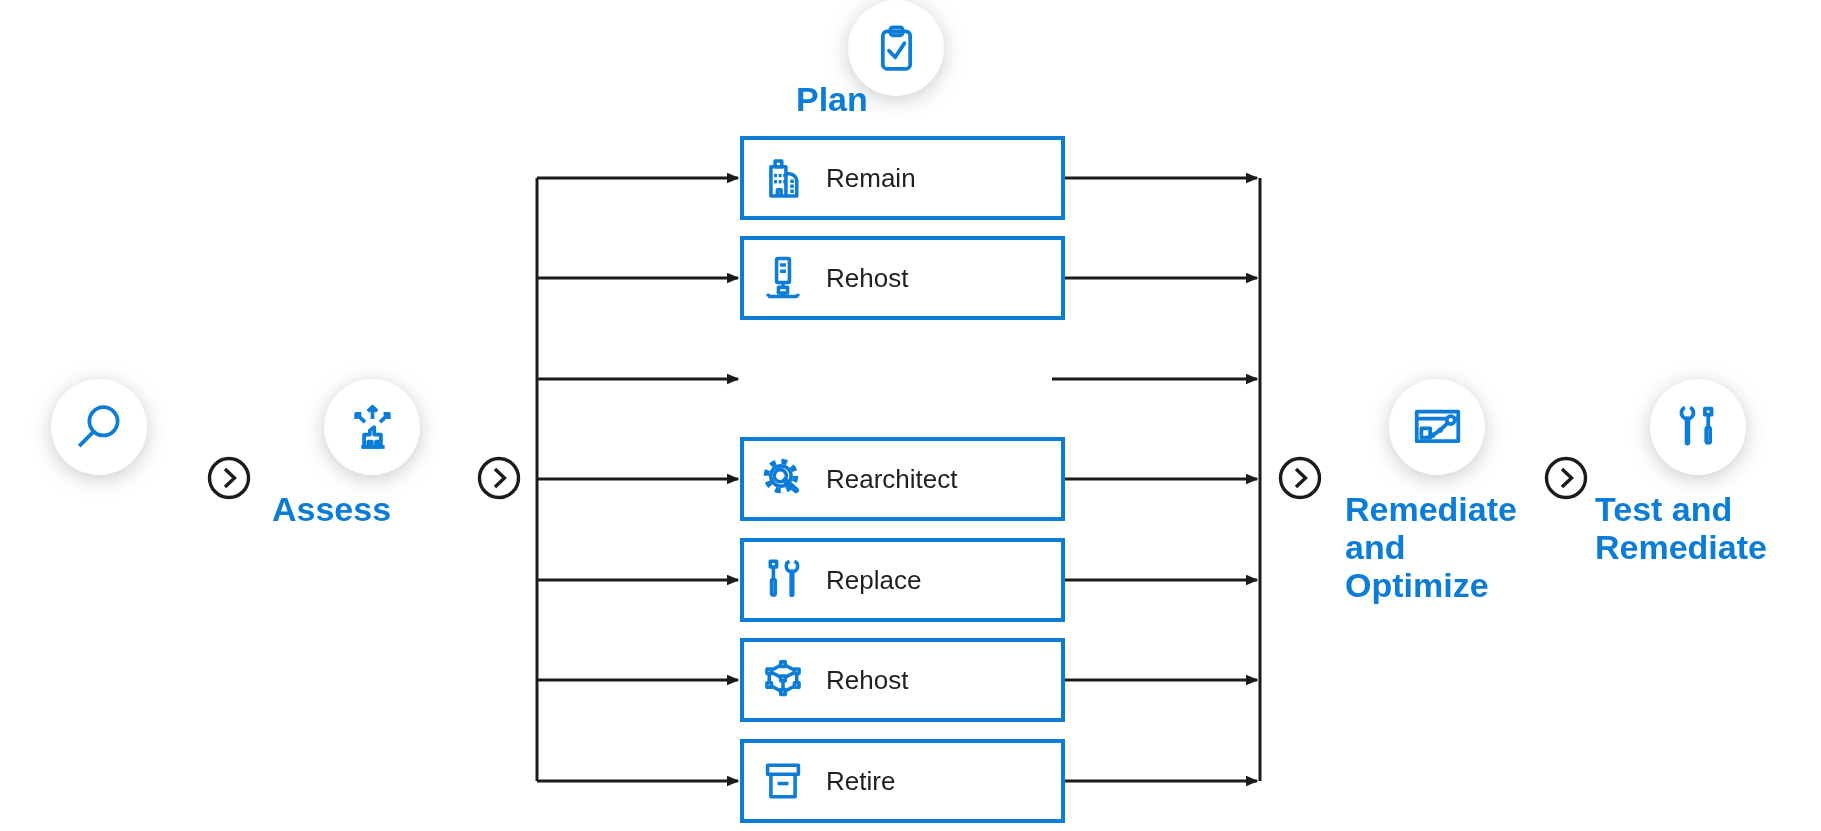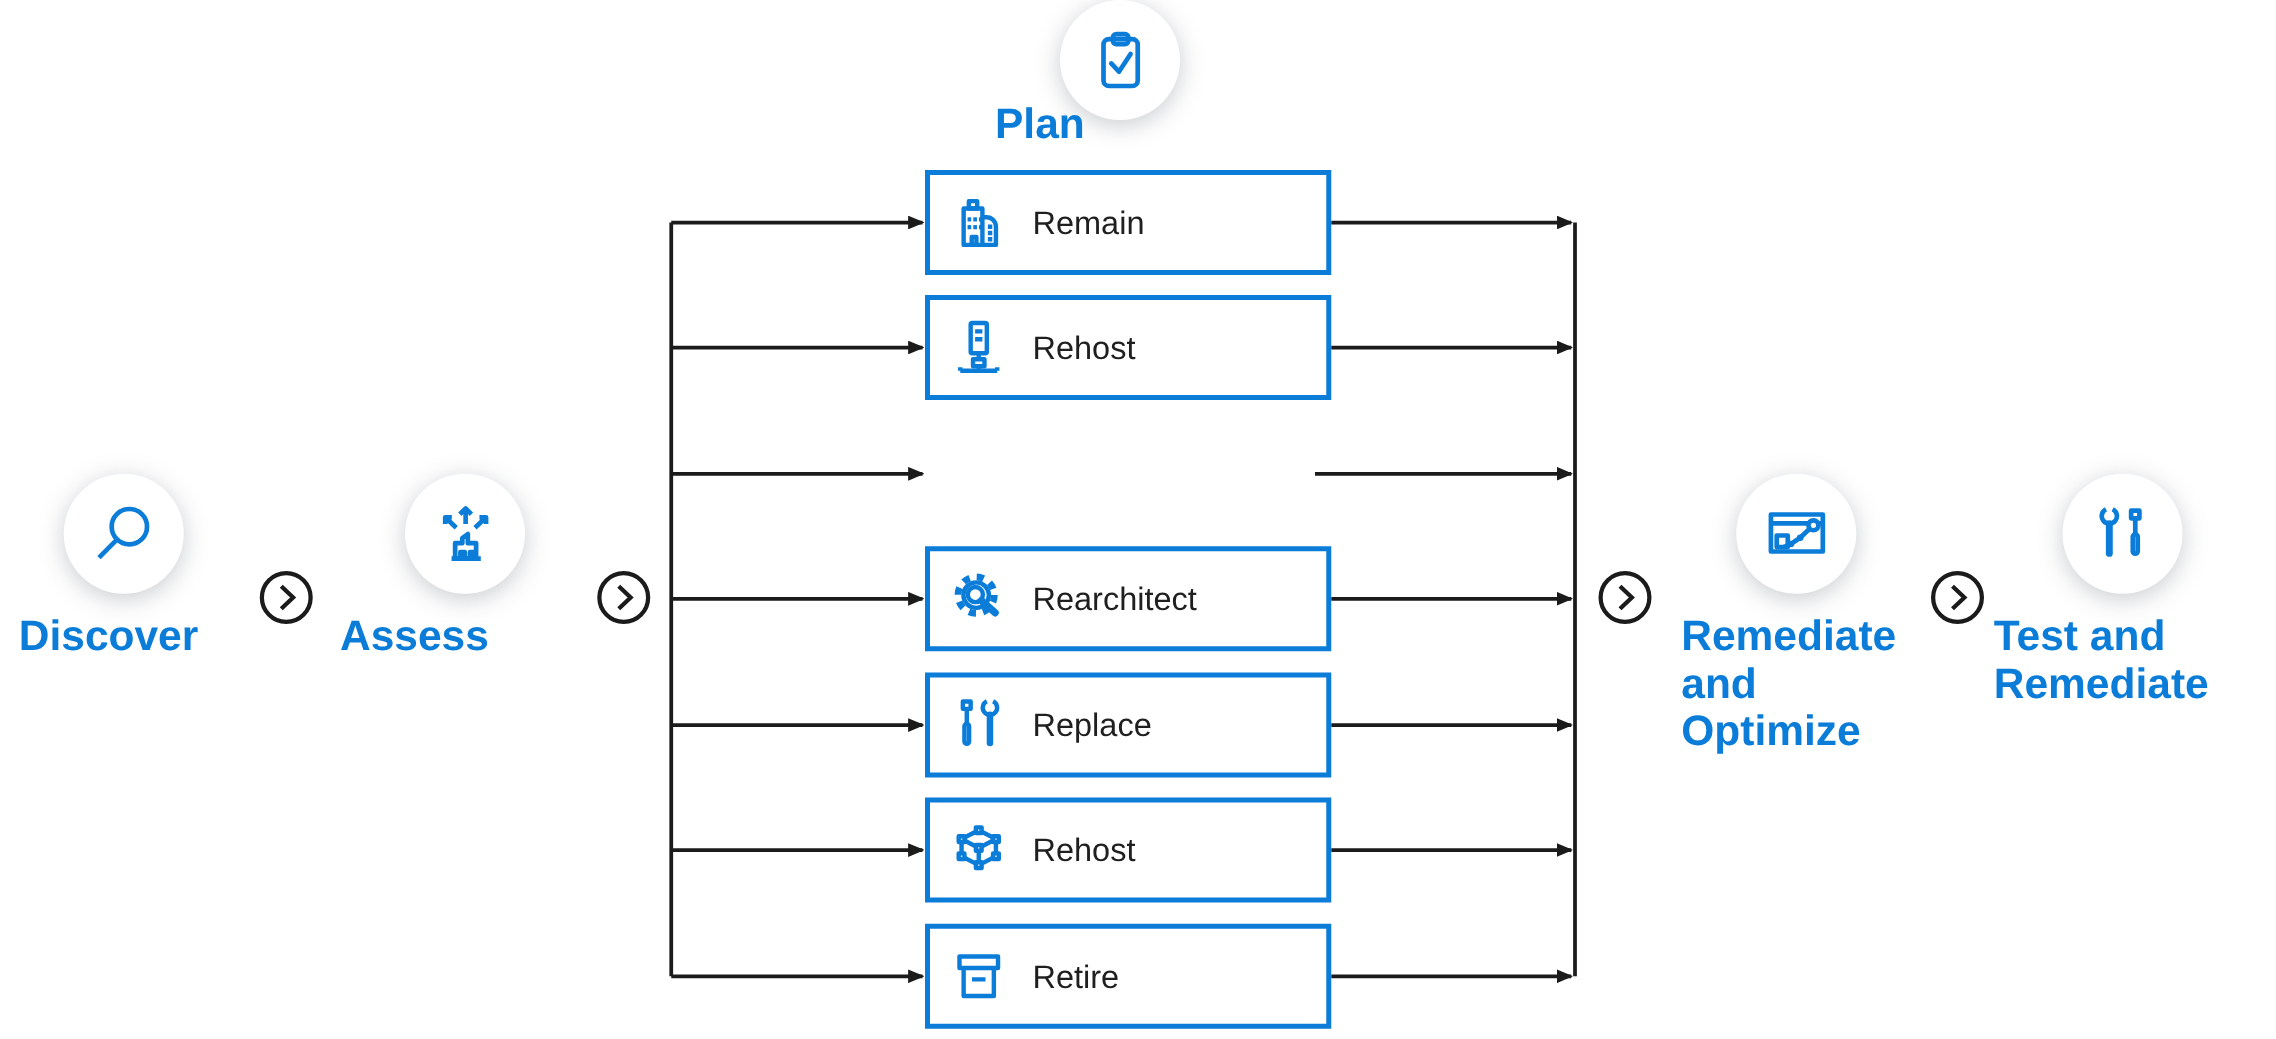--- a/index.html
+++ b/index.html
@@ -115,21 +115,20 @@
     <svg viewBox="0 0 24 24">
       <g class="ic">
         <path d="M5.8 2.9 A2.75 2.75 0 1 0 8.2 2.9"></path>
         <path d="M7 8.1 V18.9" stroke-width="2.5" stroke-linecap="round"></path>
         <path d="M14.9 3.4 h3 v2.8 h-3 z M16.4 6.2 V12"></path>
         <rect x="15.5" y="12" width="1.8" height="7" rx="0.9"></rect>
       </g>
     </svg>
   </div>
 
-  <div class="stage-label" id="lab-discover">Discover</div>
   <div class="stage-label" id="lab-assess">Assess</div>
   <div class="stage-label" id="lab-plan">Plan</div>
   <div class="stage-label" id="lab-transform">Remediate and Optimize</div>
   <div class="stage-label" id="lab-test">Test and Remediate</div>
 
   <div class="chev" id="chev-1">
     <svg viewBox="0 0 46 46">
         <circle cx="23" cy="23" r="19.5" fill="#fff" stroke="#1b1b1b" stroke-width="3.4"></circle>
         <path d="M19 14 L28.5 23 L19 32" fill="none" stroke="#1b1b1b" stroke-width="3.4"></path>
       </svg>

